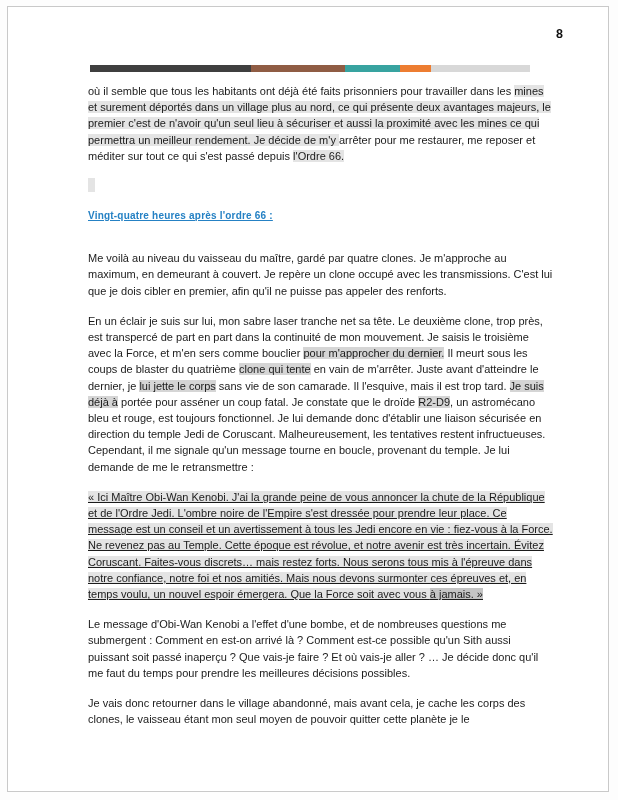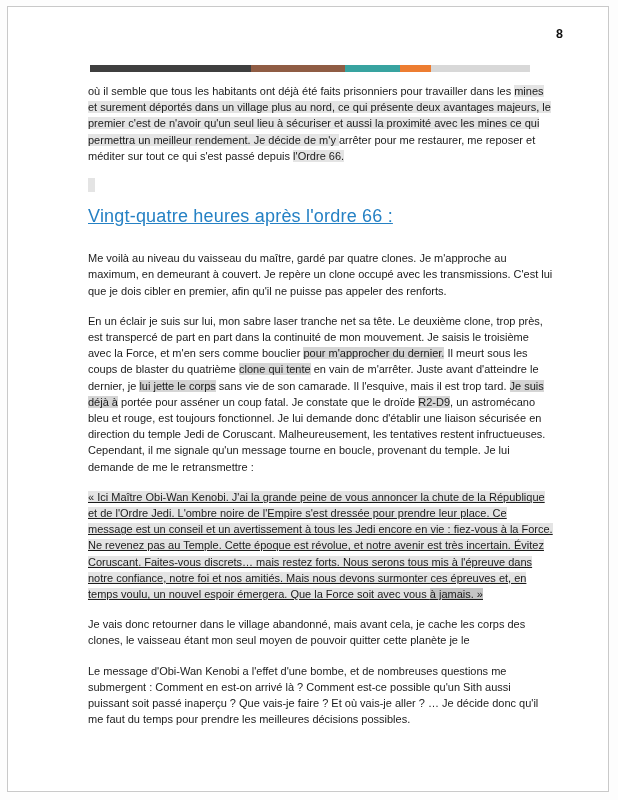--- a/index.html
+++ b/index.html
@@ -43,22 +43,22 @@
   .hl        { background: var(--hl-medium, #d6d6d6); }
   .hl-light  { background: var(--hl-light,  #e4e4e4); }
   .hl-dark   { background: var(--hl-dark,   #c4c4c4); text-decoration: underline; }
   .pilcrow-box {
     width: 7px; height: 14px;
     background: var(--hl-light, #e4e4e4);
     margin: 0 0 4px 0;
   }
   h2.section-heading {
     margin: 16px 0 26px 0;
-    font-size: 18px;
-    font-weight: normal;
+    font-size: 10px;
+    font-weight: bold;
     text-decoration: underline;
     letter-spacing: 0.2px;
   }
   .quote-block { margin-bottom: 14px; text-decoration: underline; }
 </style>
 </head>
 <body>
 
 <div class="page">
 
@@ -79,18 +79,18 @@
     <div class="pilcrow-box"></div>
 
     <h2 class="section-heading" style="color: rgb(37, 129, 196);">Vingt-quatre heures après l'ordre 66 :</h2>
 
     <p>Me voilà au niveau du vaisseau du maître, gardé par quatre clones. Je m'approche au maximum, en demeurant à couvert. Je repère un clone occupé avec les transmissions. C'est lui que je dois cibler en premier, afin qu'il ne puisse pas appeler des renforts.</p>
 
     <p><span>En un éclair je suis sur lui, mon sabre laser tranche net sa tête. Le deuxième clone, trop près, est transpercé de part en part dans la continuité de mon mouvement. Je saisis le troisième avec la Force, et m'en sers comme bouclier </span><span class="hl">pour m'approcher du dernier.</span><span> Il meurt sous les coups de blaster du quatrième </span><span class="hl">clone qui tente</span><span> en vain de m'arrêter. Juste avant d'atteindre le dernier, je </span><span class="hl">lui jette le corps</span><span> sans vie de son camarade. Il l'esquive, mais il est trop tard. </span><span class="hl">Je suis déjà à</span><span> portée pour asséner un coup fatal. Je constate que le droïde </span><span class="hl">R2-D9</span><span>, un astromécano bleu et rouge, est toujours fonctionnel. Je lui demande donc d'établir une liaison sécurisée en direction du temple Jedi de Coruscant. Malheureusement, les tentatives restent infructueuses. Cependant, il me signale qu'un message tourne en boucle, provenant du temple. Je lui demande de me le retransmettre :</span></p>
 
     <p class="quote-block"><span class="hl-light">« Ici Maître Obi-Wan Kenobi. J'ai la grande peine de vous annoncer la chute de la République et de l'Ordre Jedi. L'ombre noire de l'Empire s'est dressée pour prendre leur place. Ce message est un conseil et un avertissement à tous les Jedi encore en vie : fiez-vous à la Force. Ne revenez pas au Temple. Cette époque est révolue, et notre avenir est très incertain. Évitez Coruscant. Faites-vous discrets… mais restez forts. Nous serons tous mis à l'épreuve dans notre confiance, notre foi et nos amitiés. Mais nous devons surmonter ces épreuves et, en temps voulu, un nouvel espoir émergera. Que la Force soit avec vous </span><span class="hl-dark">à jamais. »</span></p>
 
+    <p>Le message d'Obi-Wan Kenobi a l'effet d'une bombe, et de nombreuses questions me submergent : Comment en est-on arrivé là ? Comment est-ce possible qu'un Sith aussi puissant soit passé inaperçu ? Que vais-je faire ? Et où vais-je aller ? … Je décide donc qu'il me faut du temps pour prendre les meilleures décisions possibles.</p>
+
     <p>Je vais donc retourner dans le village abandonné, mais avant cela, je cache les corps des clones, le vaisseau étant mon seul moyen de pouvoir quitter cette planète je le</p>
-
-    <p>Le message d'Obi-Wan Kenobi a l'effet d'une bombe, et de nombreuses questions me submergent : Comment en est-on arrivé là ? Comment est-ce possible qu'un Sith aussi puissant soit passé inaperçu ? Que vais-je faire ? Et où vais-je aller ? … Je décide donc qu'il me faut du temps pour prendre les meilleures décisions possibles.</p>
 
   </div>
 </div>
 
 </body></html>

